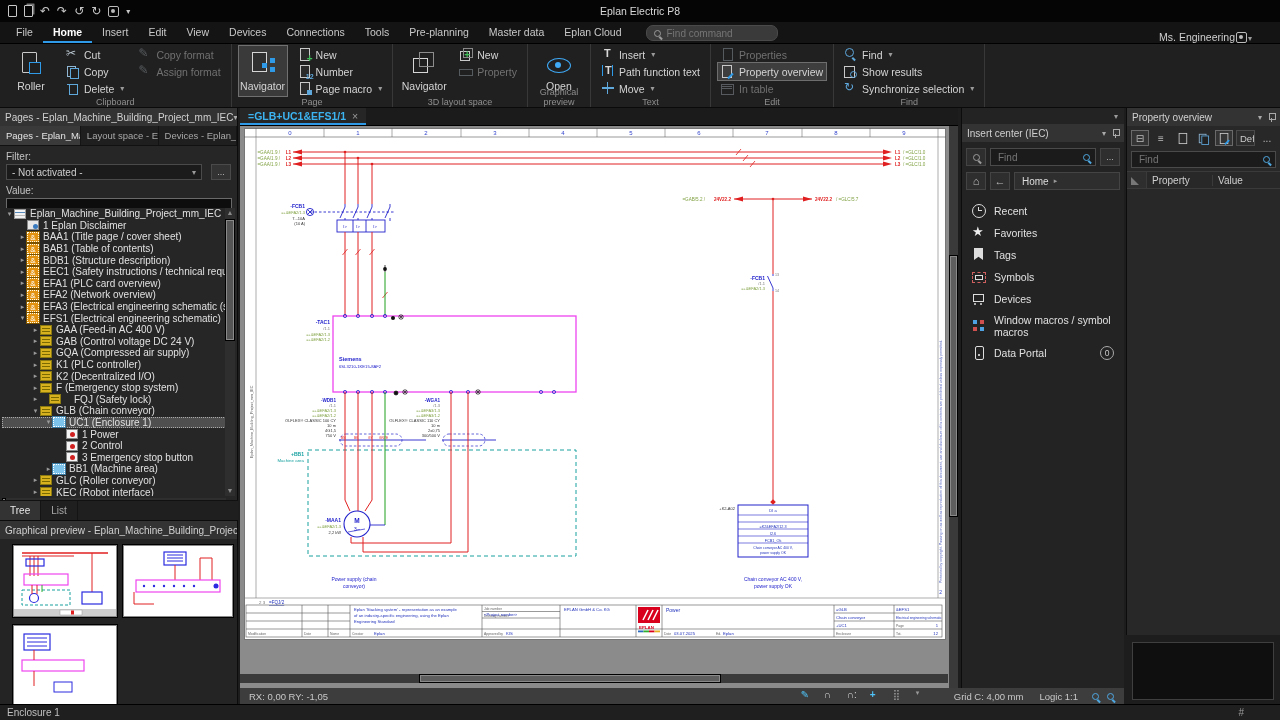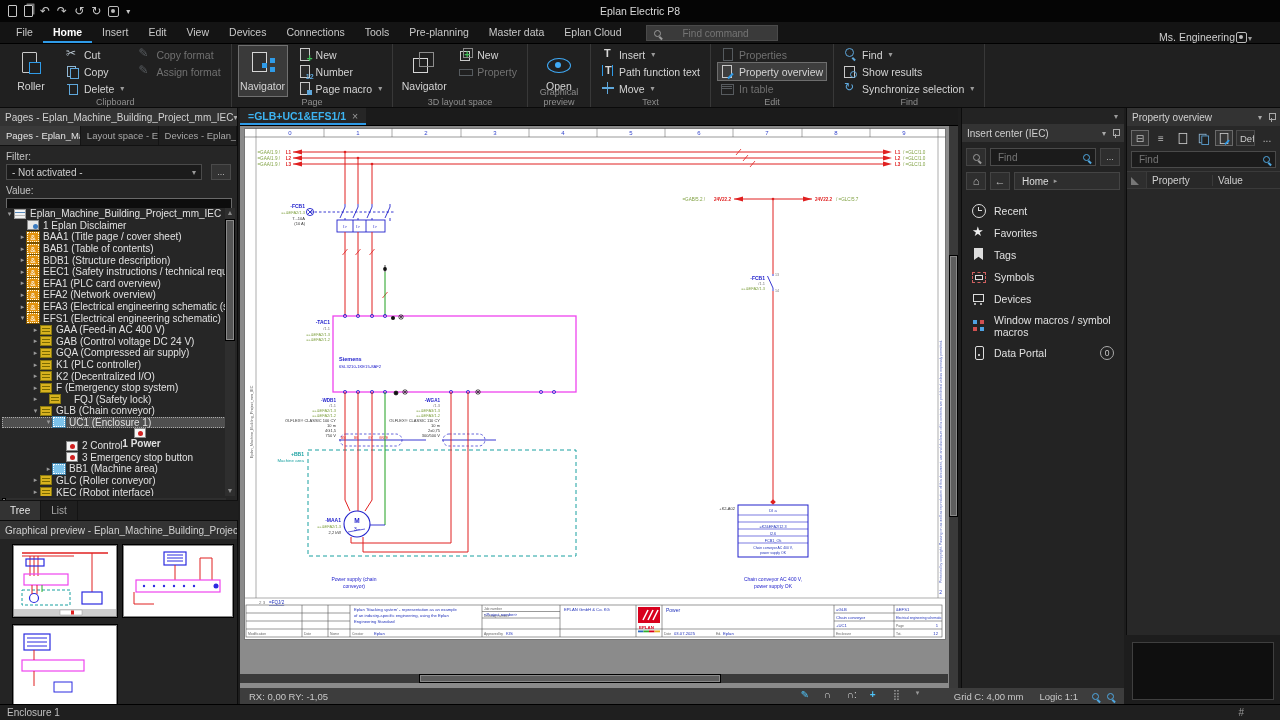--- a/index.html
+++ b/index.html
@@ -14,21 +14,21 @@
   .qat .g{cursor:pointer;}
   .apptitle{position:absolute;left:0;right:0;text-align:center;color:#d8d8d8;font-size:10.5px;pointer-events:none;}
   .i-page{width:9px;height:12px;border:1.2px solid #c8c8c8;border-radius:1px;display:inline-block;}
   .i-page2{width:9px;height:12px;border:1.2px solid #c8c8c8;border-radius:1px;display:inline-block;box-shadow:2px -2px 0 -0.5px #777;}
 
   
   .menubar{left:0;top:22px;width:1280px;height:22px;background:#141414;display:flex;align-items:stretch;border-bottom:1px solid #000;}
   .mtabs{display:flex;align-items:stretch;margin-left:6px;}
   .mtab{padding:0 10px;display:flex;align-items:center;font-size:10.5px;color:#c9c9c9;cursor:pointer;border-bottom:2px solid transparent;}
   .mtab.active{color:#fff;font-weight:bold;border-bottom:2px solid #2f9be8;}
-  .findcmd{display:flex;align-items:center;gap:20px;background:#3a3a3a;border:1px solid #4a4a4a;border-radius:0;height:16px;margin:3px 0 0 14px;padding:0 7px;width:132px;color:#9a9a9a;}
+  .findcmd{display:flex;align-items:center;gap:4px;background:#3a3a3a;border:1px solid #4a4a4a;border-radius:7px;height:16px;margin:3px 0 0 14px;padding:0 7px;width:132px;color:#9a9a9a;}
   .findcmd input{background:transparent;border:none;outline:none;color:#9a9a9a;font-size:10px;width:100px;font-family:inherit;}
   .i-mag{width:7px;height:7px;border:1.4px solid #9a9a9a;border-radius:50%;position:relative;flex:none;}
   .i-mag::after{content:"";position:absolute;left:5px;top:5px;width:4px;height:1.6px;background:#9a9a9a;transform:rotate(45deg);transform-origin:0 0;}
   .i-mag.blue{border-color:#4fa7e0;} .i-mag.blue::after{background:#4fa7e0;}
   .userbox{margin-left:auto;display:flex;align-items:flex-end;gap:1px;margin-right:28px;color:#cfcfcf;font-size:10.5px;}
   .i-user{width:11px;height:11px;border:1.2px solid #bbb;border-radius:2px;position:relative;}
   .i-user::after{content:"";position:absolute;left:2px;top:2px;width:4px;height:4px;border-radius:50%;background:#bbb;}
 
   
   .ribbon{left:0;top:44px;width:1280px;height:64px;background:#202020;border-bottom:1px solid #0a0a0a;display:flex;align-items:stretch;}
@@ -98,21 +98,21 @@
   .ptab.active{background:#3a3a3a;color:#e4e4e4;}
   .flabel{margin:5px 6px 2px 6px;font-size:10px;color:#c4c4c4;}
   .combo{margin:0 6px;height:16px;background:#1b1b1b;border:1px solid #4a4a4a;display:flex;align-items:center;padding:0 5px;color:#cfcfcf;font-size:10px;}
   .combo .crt{margin-left:auto;}
   .dots3{width:20px;height:16px;background:#333;border:1px solid #4a4a4a;display:flex;align-items:center;justify-content:center;color:#bbb;font-size:9px;cursor:pointer;}
   .vinput{margin:0 6px;height:14px;background:#0d0d0d;border:1px solid #6a6a6a;width:226px;}
   .tree{position:absolute;left:2px;top:100px;width:224px;height:288px;overflow:hidden;background:#262626;}
   .trow{display:flex;align-items:center;height:11.6px;white-space:nowrap;font-size:10px;color:#e0e0e0;cursor:pointer;}
   .trow .chev{width:9px;flex:none;font-size:7px;color:#9a9a9a;text-align:center;}
   .trow.sel{background:#4f4f4f;outline:1px dotted #aaa;outline-offset:-1px;}
-  .trow.bold{font-weight:bold;flex-direction:column;}
+  .trow.bold{font-weight:normal;}
   .ti{width:12px;height:10px;flex:none;position:relative;margin-right:4px;}
   .ti-project{background:#f2f2f2;border:1px solid #999;}
   .ti-project::after{content:"";position:absolute;left:0;top:2px;width:10px;height:1px;background:#5588bb;box-shadow:0 3px 0 #bbb;}
   .ti-disclaimer{background:#e8e8e8;border:1px solid #888;}
   .ti-disclaimer::after{content:"";position:absolute;right:0px;bottom:0px;width:5px;height:5px;border-radius:50%;background:#3a7abf;}
   .ti-amp{background:#e2920e;border:1px dotted #ffe;outline:1px solid #7a5200;font-size:8px;color:#fff;text-align:center;line-height:9px;}
   .ti-amp::before{content:"&";}
   .ti-folder{background:#d8b21e;border:1px solid #8a7a10;}
   .ti-folder::after{content:"";position:absolute;left:1px;top:2px;width:8px;height:1px;background:#7a6a00;box-shadow:0 3px 0 #7a6a00;}
   .ti-encl{background:#7ec3ea;border:1px dotted #fff;outline:1px solid #3a7aa0;}

